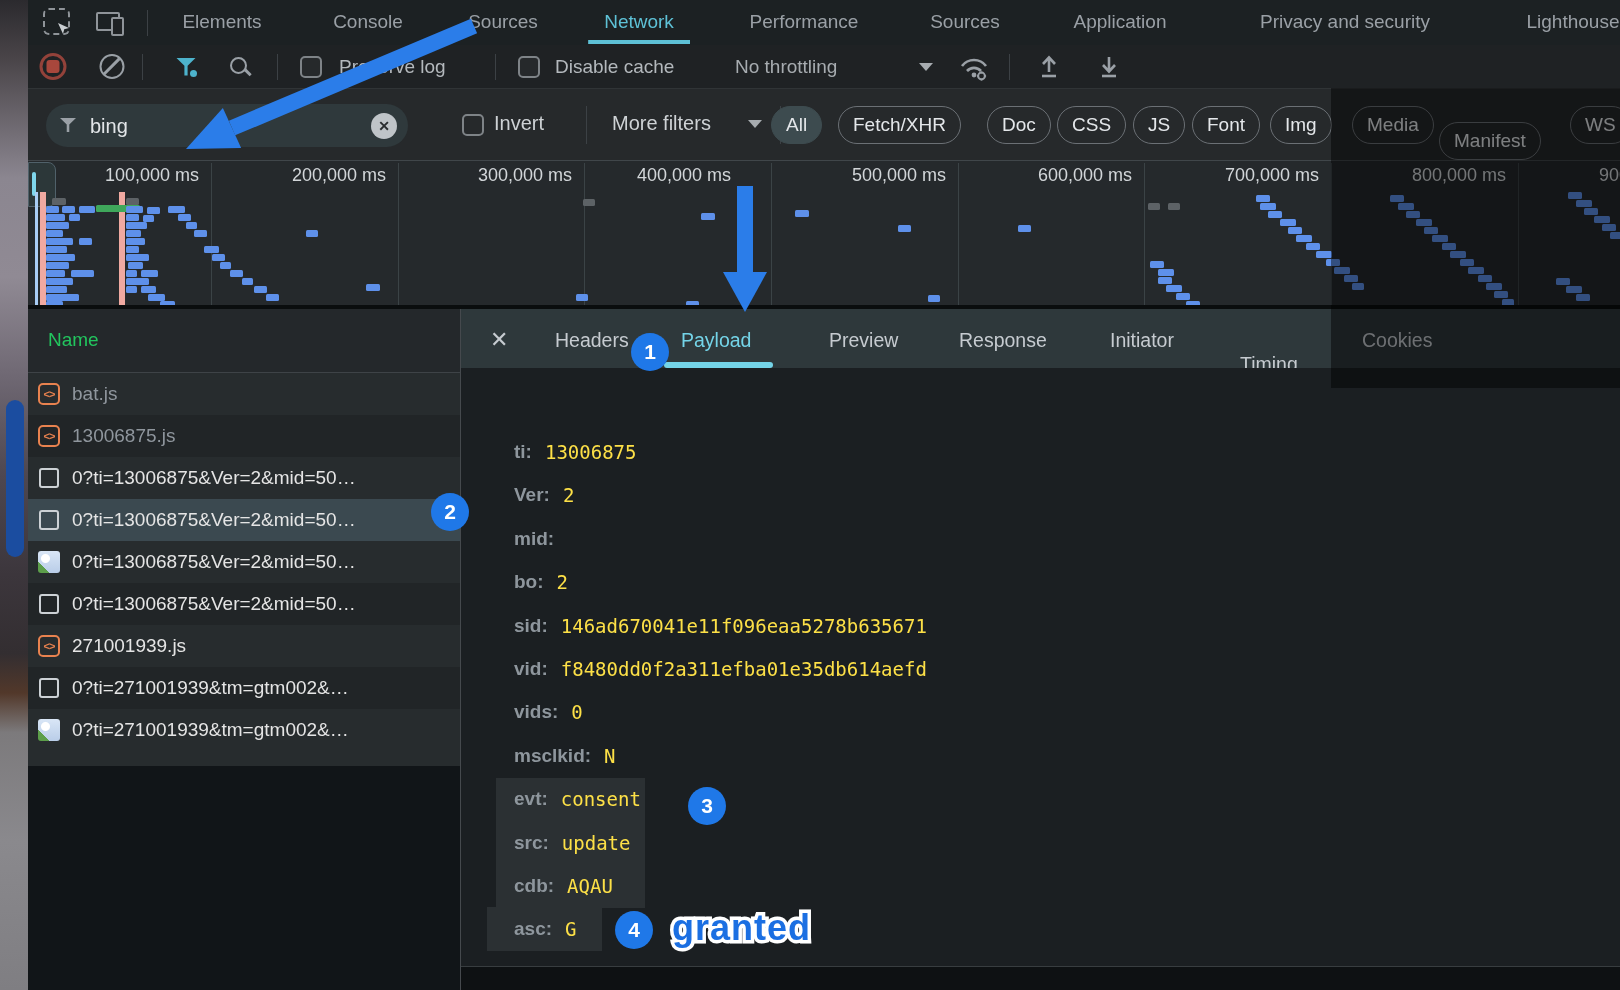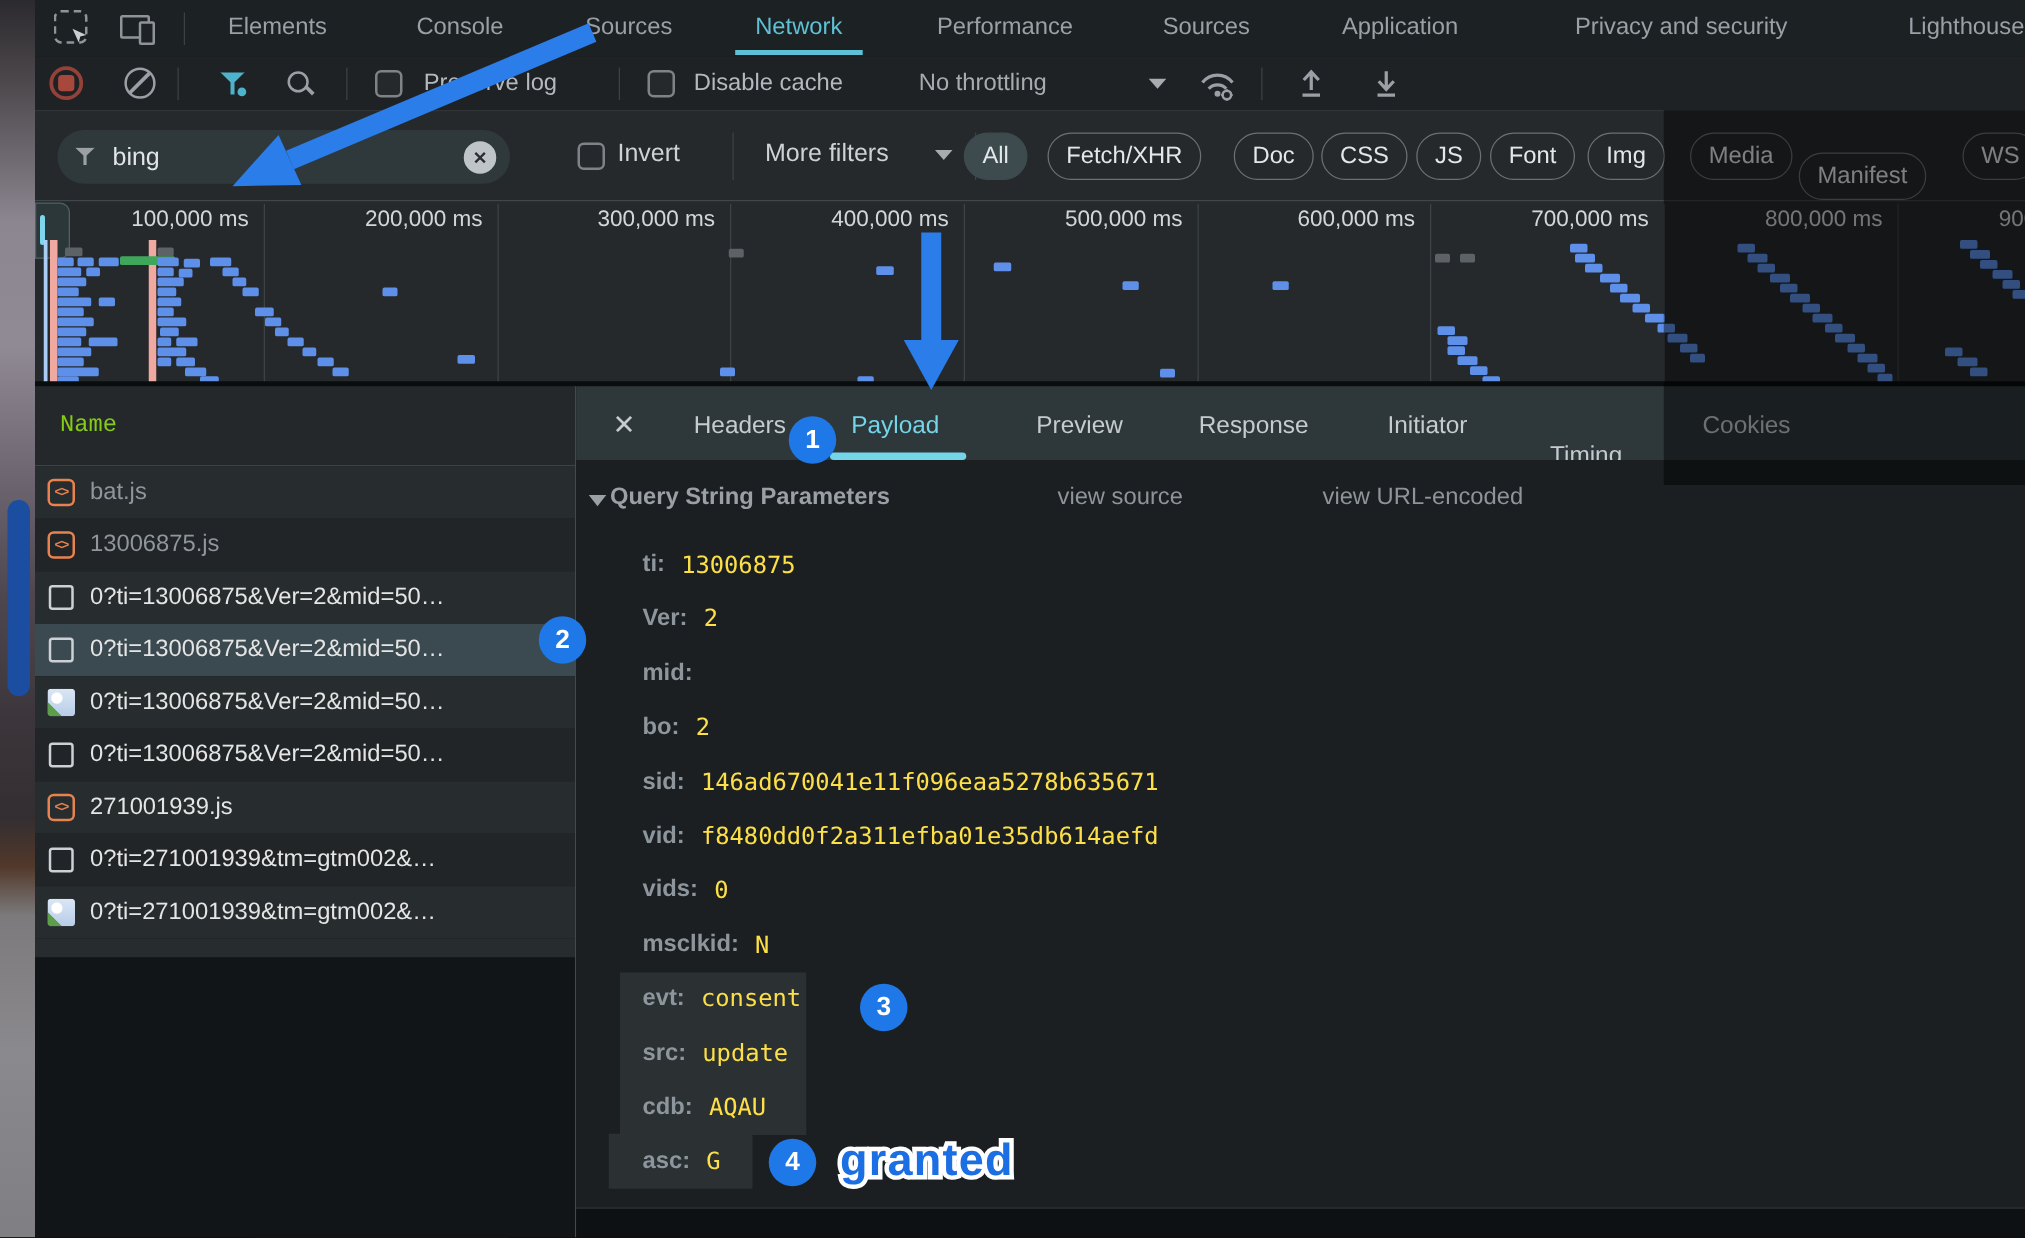--- a/index.html
+++ b/index.html
@@ -45,21 +45,21 @@
   .ov-bar.c2{background:#5d6266;}
   .ov-marker{position:absolute;top:31px;height:114px;}
   .ov-handle{position:absolute;left:0;top:1px;width:28px;height:45px;background:#2c3739;border:1.5px solid #50616a;
     border-radius:0 8px 8px 0;box-sizing:border-box;}
   .ov-handle-accent{position:absolute;left:3px;top:9px;width:4px;height:24px;background:#7fd6ec;border-radius:2px;}
   .ov-bottom{left:28px;top:305px;width:1592px;height:4px;background:#0a0d0e;}
 
   
   .name-header{left:28px;top:309px;width:432px;height:64px;background:#24282b;border-bottom:1px solid #3e4347;
     box-sizing:border-box;}
-  .name-header span{position:absolute;left:20px;top:20px;font-size:19px;color:#84cc16;font-family:Liberation Mono, monospace;}
+  .name-header span{position:absolute;left:20px;top:20px;font-size:19px;color:#22c55e;}
   .req-row{position:absolute;left:0;width:432px;height:42px;display:flex;align-items:center;overflow:hidden;}
   .req-row .nm{margin-left:44px;font-size:19px;color:#e5e5e5;white-space:nowrap;}
   .req-row.dim .nm{color:#8f969d;}
   .req-row.selected{background:#3b4950;}
   .ric{position:absolute;left:10px;top:10px;width:22px;height:22px;box-sizing:border-box;}
   .ric-script{border:2px solid #e8824f;border-radius:5px;color:#e8824f;font-size:11px;font-weight:bold;
     text-align:center;line-height:18px;letter-spacing:-1px;}
   .ric-doc{width:20px;height:20px;border:2.5px solid #ccd1d5;border-radius:3px;margin:1px;}
   .ric-image{border-radius:3px;background:
     radial-gradient(circle at 34% 34%, #ffffff 0 4px, rgba(255,255,255,0) 5px),
@@ -240,21 +240,21 @@
     <div class="ov-handle">
       <span class="ov-handle-accent"></span>
     </div>
   <div class="ov-divider" style="left: 183px;"></div>
       <div class="ov-label" style="left: 21px;">100,000 ms</div>
       <div class="ov-divider" style="left: 370px;"></div>
       <div class="ov-label" style="left: 208px;">200,000 ms</div>
       <div class="ov-divider" style="left: 556px;"></div>
       <div class="ov-label" style="left: 394px;">300,000 ms</div>
       <div class="ov-divider" style="left: 743px;"></div>
-      <div class="ov-label" style="left: 581px;">400,000 ms</div>
+      <div class="ov-label" style="left: 581px; text-align: center;">400,000 ms</div>
       <div class="ov-divider" style="left: 930px;"></div>
       <div class="ov-label" style="left: 768px;">500,000 ms</div>
       <div class="ov-divider" style="left: 1116px;"></div>
       <div class="ov-label" style="left: 954px;">600,000 ms</div>
       <div class="ov-divider" style="left: 1303px;"></div>
       <div class="ov-label" style="left: 1141px;">700,000 ms</div>
       <div class="ov-divider" style="left: 1490px;"></div>
       <div class="ov-label" style="left: 1328px;">800,000 ms</div>
       <div class="ov-label" style="left: 1515px;">900,000 ms</div>
       <div class="ov-marker" style="left: 7px; width: 3px; background: rgb(169, 205, 245);"></div>
@@ -417,26 +417,20 @@
         <div class="dtab active" style="left: 220px;">Payload</div>
         <div class="dtab" style="left: 368px;">Preview</div>
         <div class="dtab" style="left: 498px;">Response</div>
         <div class="dtab" style="left: 649px;">Initiator</div>
         <div class="dtab" style="left: 779px; margin-top: 24px;">Timing</div>
         <div class="dtab" style="left: 901px;">Cookies</div>
       </div>
   </div>
   <div class="abs dunderline"></div>
   <div class="abs dcontent">
-    <div class="qsp-row">
-      <span class="qsp-tri"></span>
-      <span class="qsp-title">Query String Parameters</span>
-      <span class="qsp-link" style="left:385px;">view source</span>
-      <span class="qsp-link" style="left:597px;">view URL-encoded</span>
-    </div>
     <div class="hl-box" style="left:35px;top:410px;width:149px;height:130px;"></div>
     <div class="hl-box" style="left:26px;top:539px;width:115px;height:44px;"></div>
     <div id="param-list">
         <div class="param-row" style="top: 70px;">
           <span class="param-key">ti:</span>
           <span class="param-val">13006875</span>
         </div>
         <div class="param-row" style="top: 113.4px;">
           <span class="param-key">Ver:</span>
           <span class="param-val">2</span>

